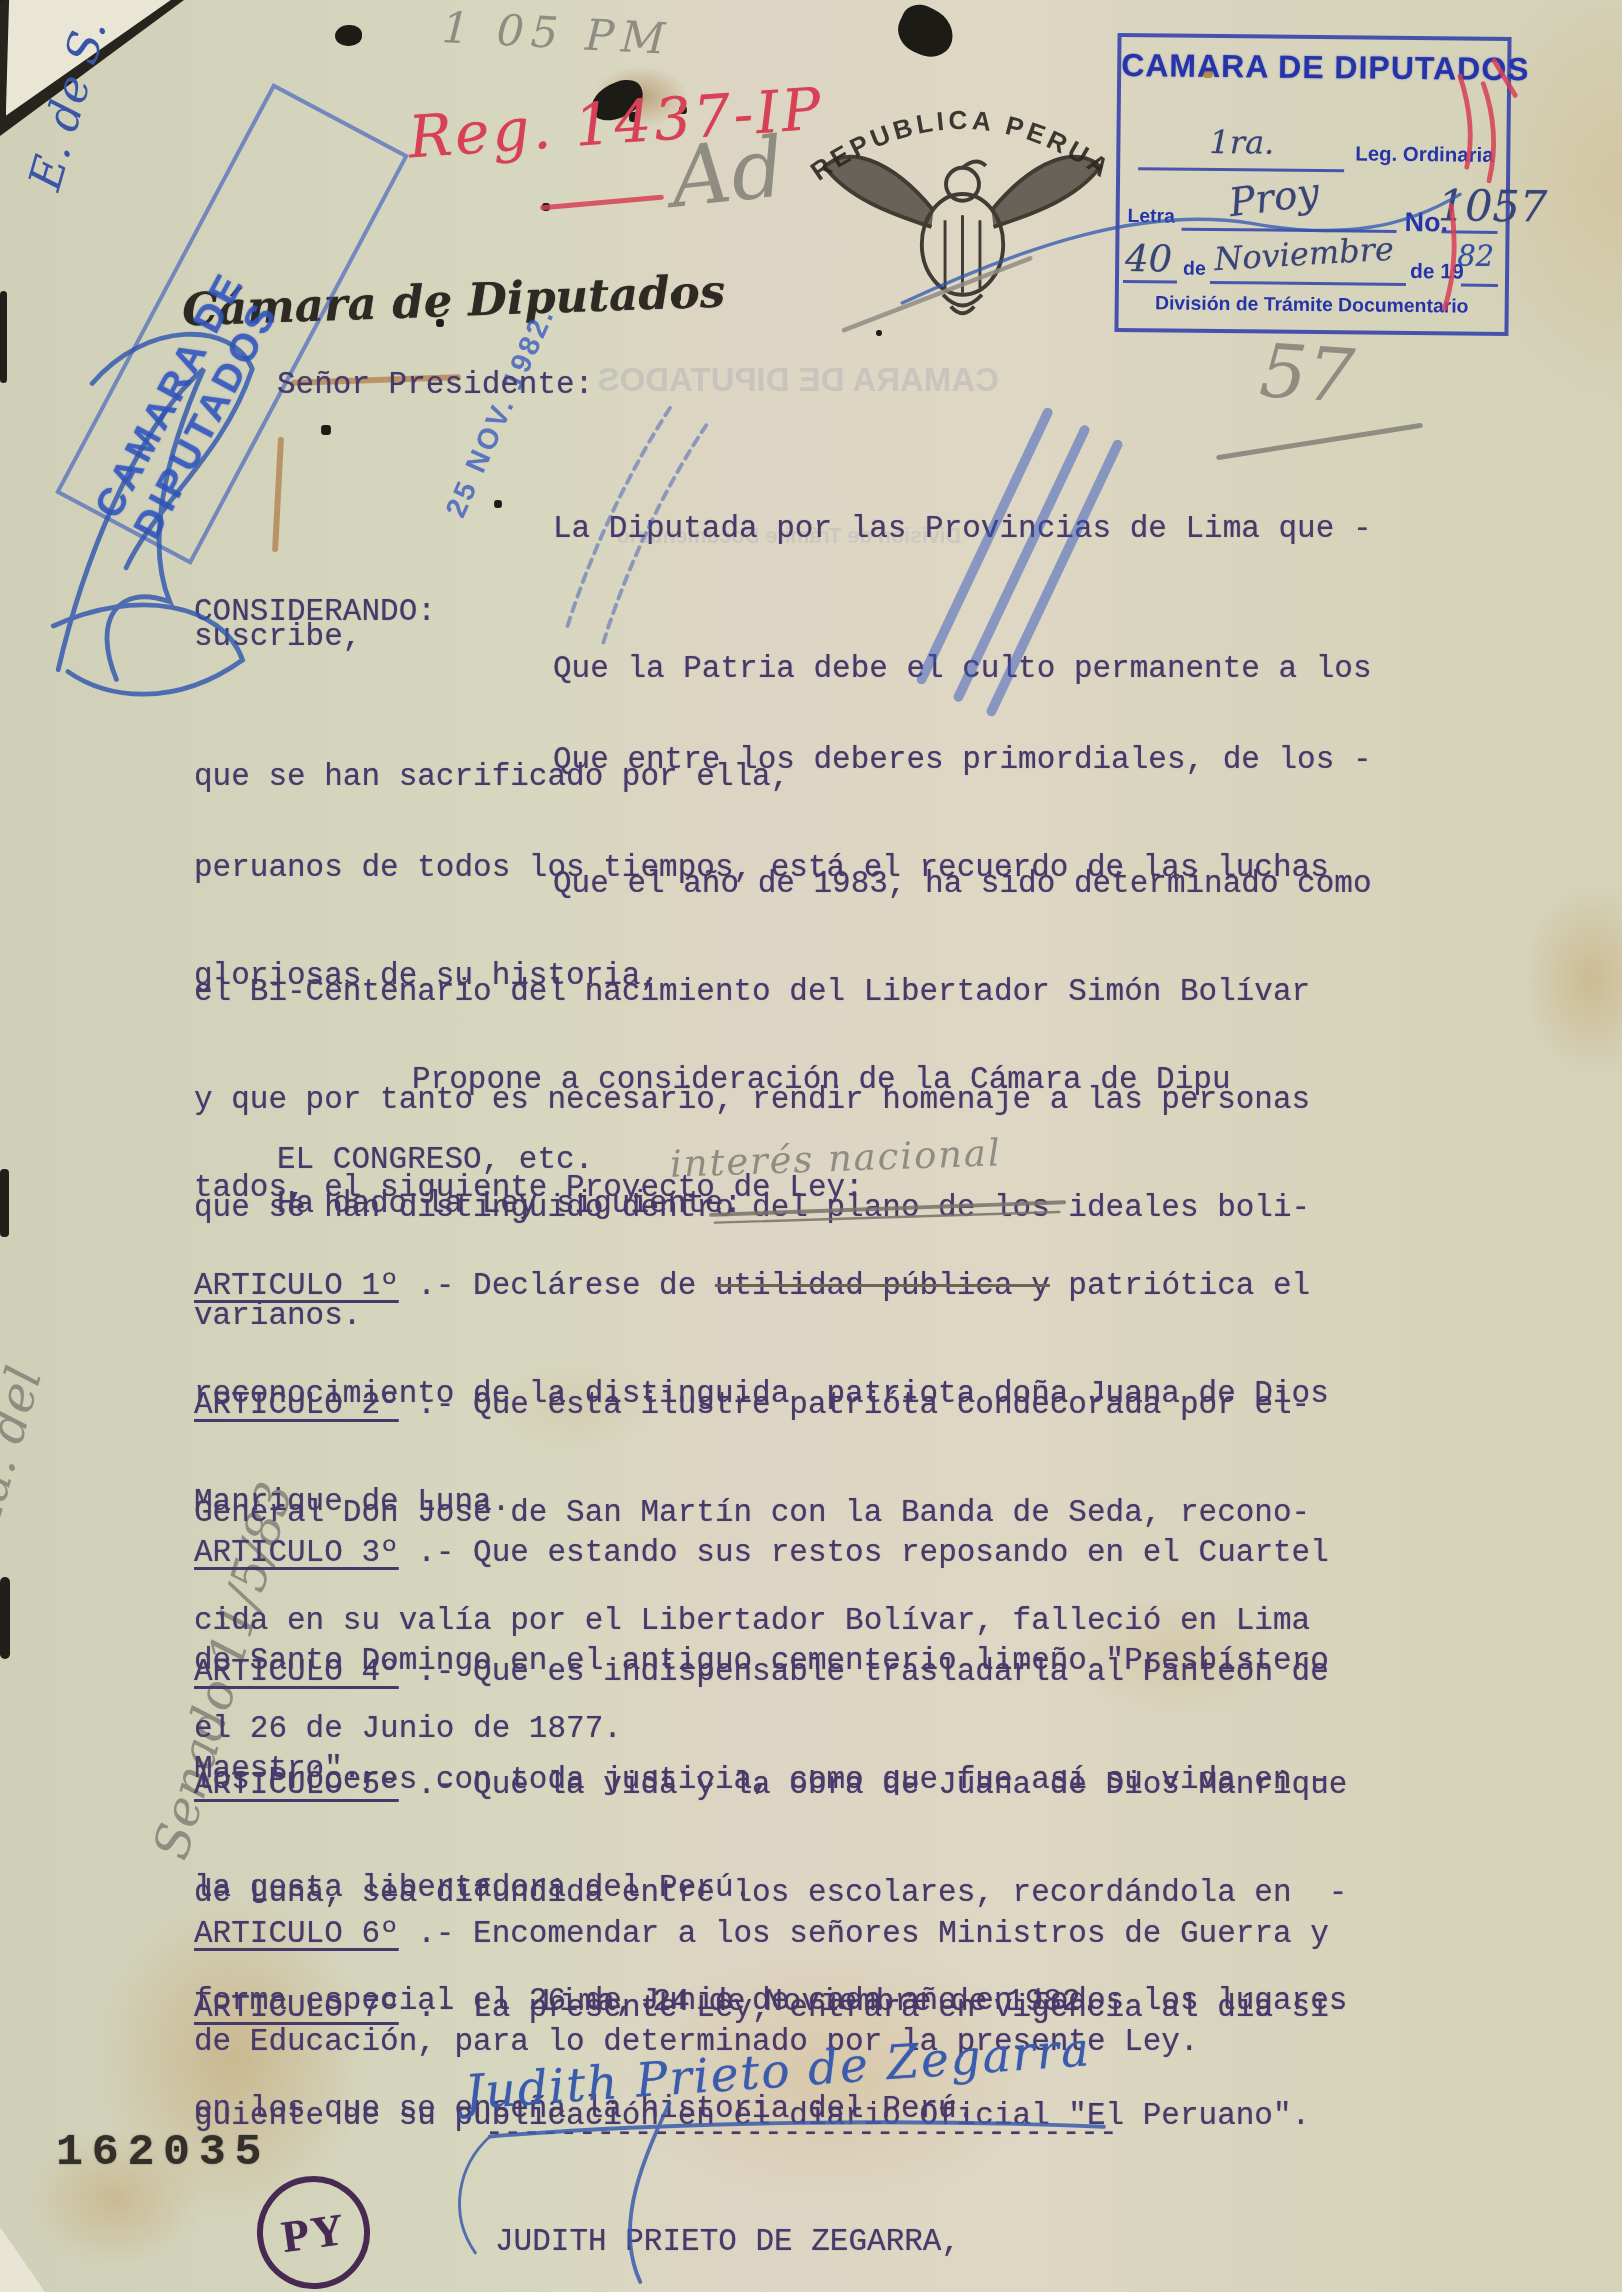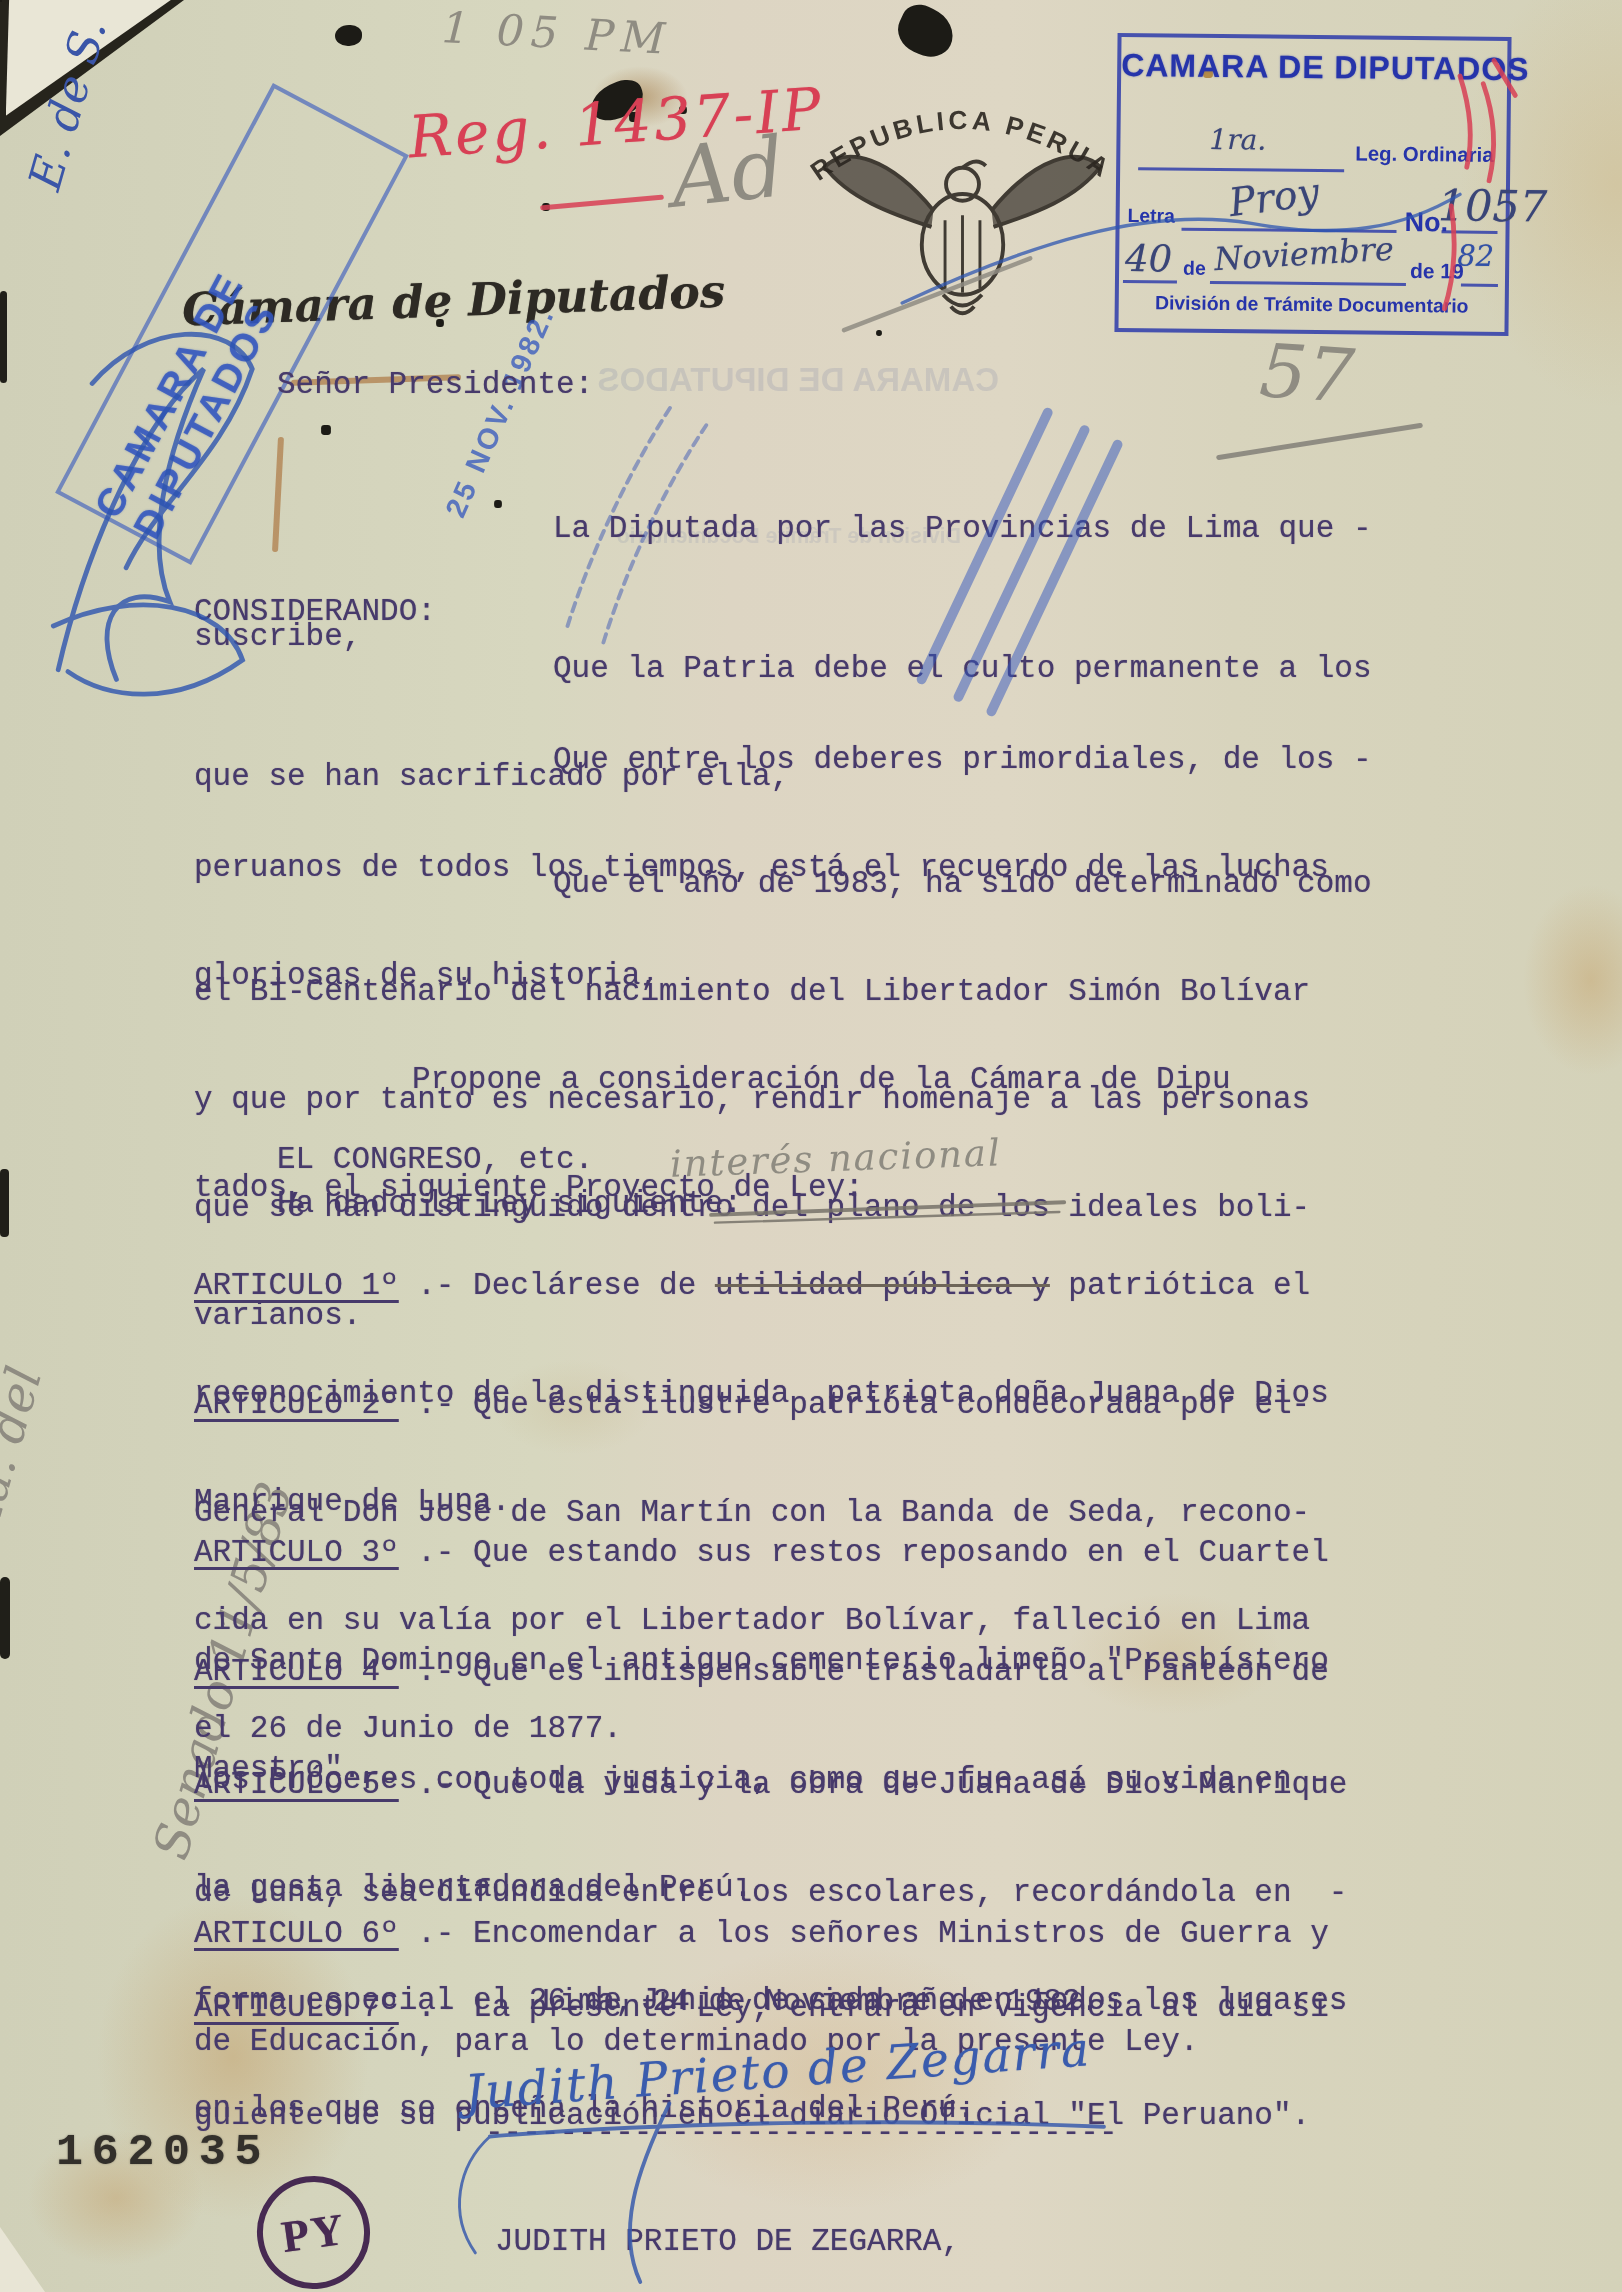--- a/index.html
+++ b/index.html
@@ -109,21 +109,21 @@
   <div class="script-title">Cámara de Diputados</div>
 
   <div class="stamp-receipt">
     <span style="font-weight:bold;font-size:39px;letter-spacing:3.9px;text-shadow:0 0 1.9px rgba(50,85,190,.5);">CAMARA DE DIPUTADOS</span>
   </div>
   <div class="receipt-date">25 NOV. 1982.</div>
 
   <div class="stamp-reg">
     <div style="left:0;right:0;top:9.7px;text-align:center;font-size:32px;font-weight:bold;letter-spacing:1px;text-shadow:0 0 1.9px rgba(38,52,170,.55);">CAMARA DE DIPUTADOS</div>
     <div class="sr-line" style="left:17.5px;width:206px;top:130px;"></div>
-    <div class="sr-hand" style="left:89px;top:85px;font-size:28px;">1ra.</div>
+    <div class="sr-hand" style="left:89px;top:85px;font-size:32px;">1ra.</div>
     <div style="left:235px;top:103px;font-size:20.4px;font-weight:bold;">Leg. Ordinaria</div>
     <div style="left:7.8px;top:167px;font-size:19.4px;font-weight:bold;">Letra</div>
     <div class="sr-line" style="left:62px;width:215px;top:190px;"></div>
     <div class="sr-hand" style="left:109px;top:136px;font-size:39px;transform:rotate(-8deg);">Proy</div>
     <div style="left:285px;top:167px;font-size:27px;font-weight:bold;">No.</div>
     <div class="sr-line" style="left:322px;width:56px;top:190px;"></div>
     <div class="sr-hand" style="left:318px;top:140px;font-size:43px;">1057</div>
     <div class="sr-hand" style="left:5.8px;top:200px;font-size:37px;">40</div>
     <div class="sr-line" style="left:3.9px;width:54px;top:243px;"></div>
     <div style="left:64px;top:219px;font-size:19.4px;font-weight:bold;">de</div>

